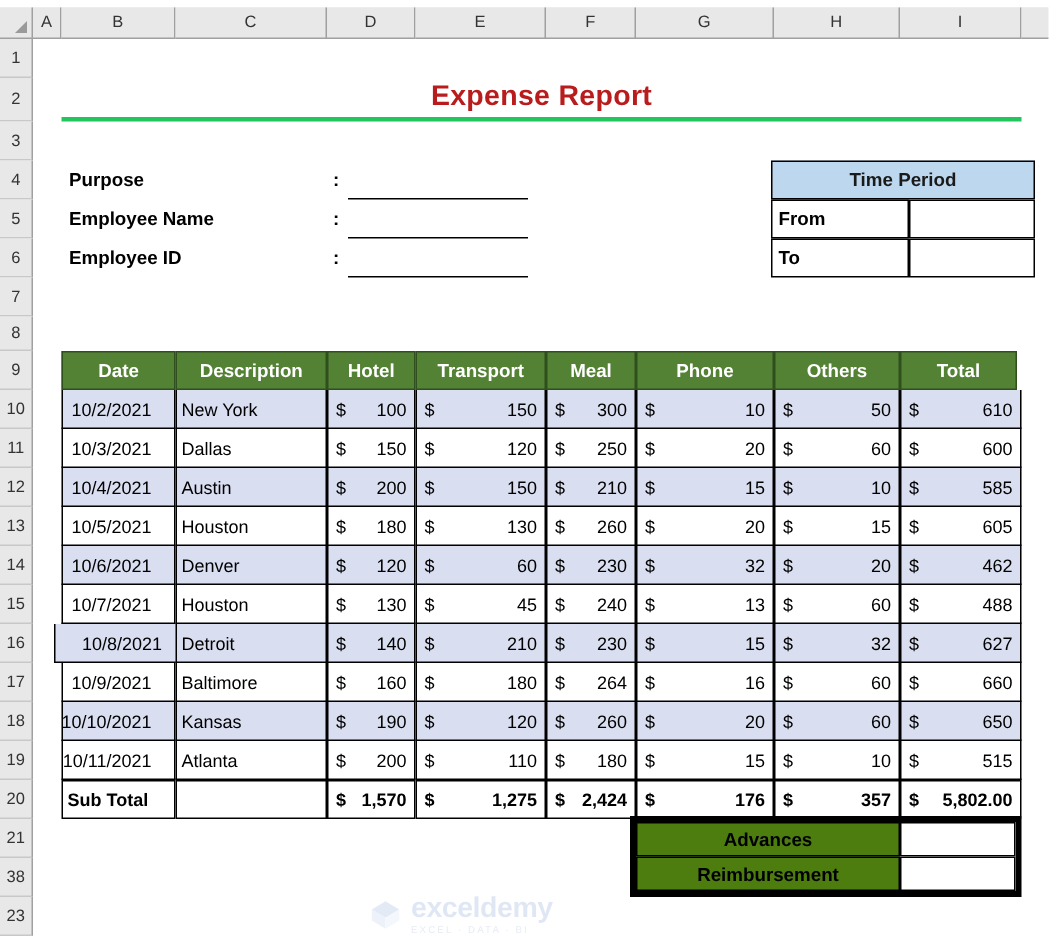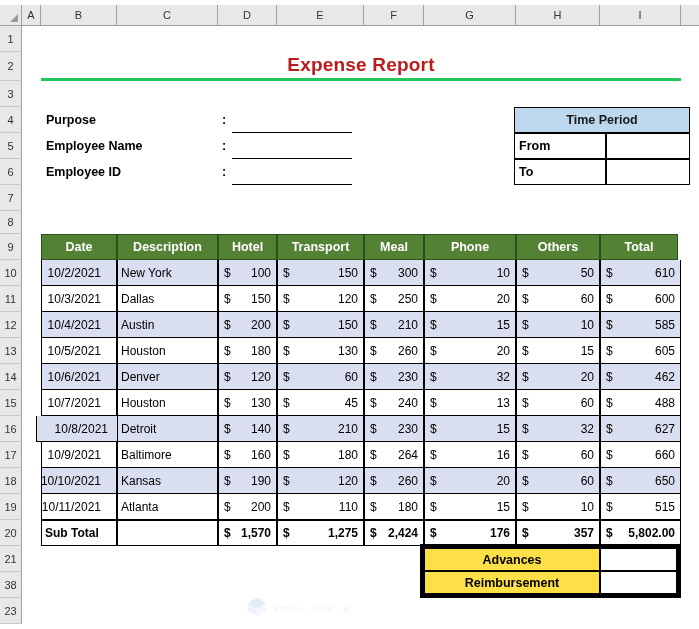--- a/index.html
+++ b/index.html
@@ -60,21 +60,21 @@
   .plain{background:#ffffff;}
   .td-date{justify-content:flex-end;padding-right:15px;}
   .td-desc{justify-content:flex-start;padding-left:3px;}
   .td-money{justify-content:space-between;padding-left:5px;padding-right:5px;}
   .td-money .cur{flex:0 0 auto;}
   .td-money .amt{flex:0 0 auto;}
   .subtotal{font-weight:bold;background:#fff;}
 
   
   .adv-box{position:absolute;box-sizing:border-box;border:4px solid #000;background:#fff;}
-  .adv-lab{position:absolute;box-sizing:border-box;border:1.2px solid #000;background:#fde047;
+  .adv-lab{position:absolute;box-sizing:border-box;border:1.2px solid #000;background:#4d7c0f;
            font-weight:bold;font-size:12.5px;display:flex;align-items:center;justify-content:center;}
   .adv-val{position:absolute;box-sizing:border-box;border:1.2px solid #000;background:#fff;}
 
   
   .watermark{position:absolute;left:246px;top:596px;display:flex;align-items:center;gap:6px;
              opacity:.35;pointer-events:none;}
   .wm-text{font-size:19px;font-weight:bold;color:#a8bde0;line-height:1;letter-spacing:-.3px;}
   .wm-sub{font-size:6.5px;color:#bdc9dd;letter-spacing:1.4px;margin-top:2px;}
 </style>
 </head>
@@ -449,17 +449,18 @@
 
   </div>
 
   <div class="watermark">
     <svg width="22" height="22" viewBox="0 0 24 24">
       <polygon points="12,2 22,8 12,14 2,8" fill="#aec4e6"></polygon>
       <polygon points="2,8 12,14 12,22 2,16" fill="#cdd9ee"></polygon>
       <polygon points="22,8 12,14 12,22 22,16" fill="#e2e9f6"></polygon>
     </svg>
     <div>
+      <div class="wm-text">exceldemy</div>
       <div class="wm-sub">EXCEL · DATA · BI</div>
     </div>
   </div>
 
 </div>
 
 </body></html>

